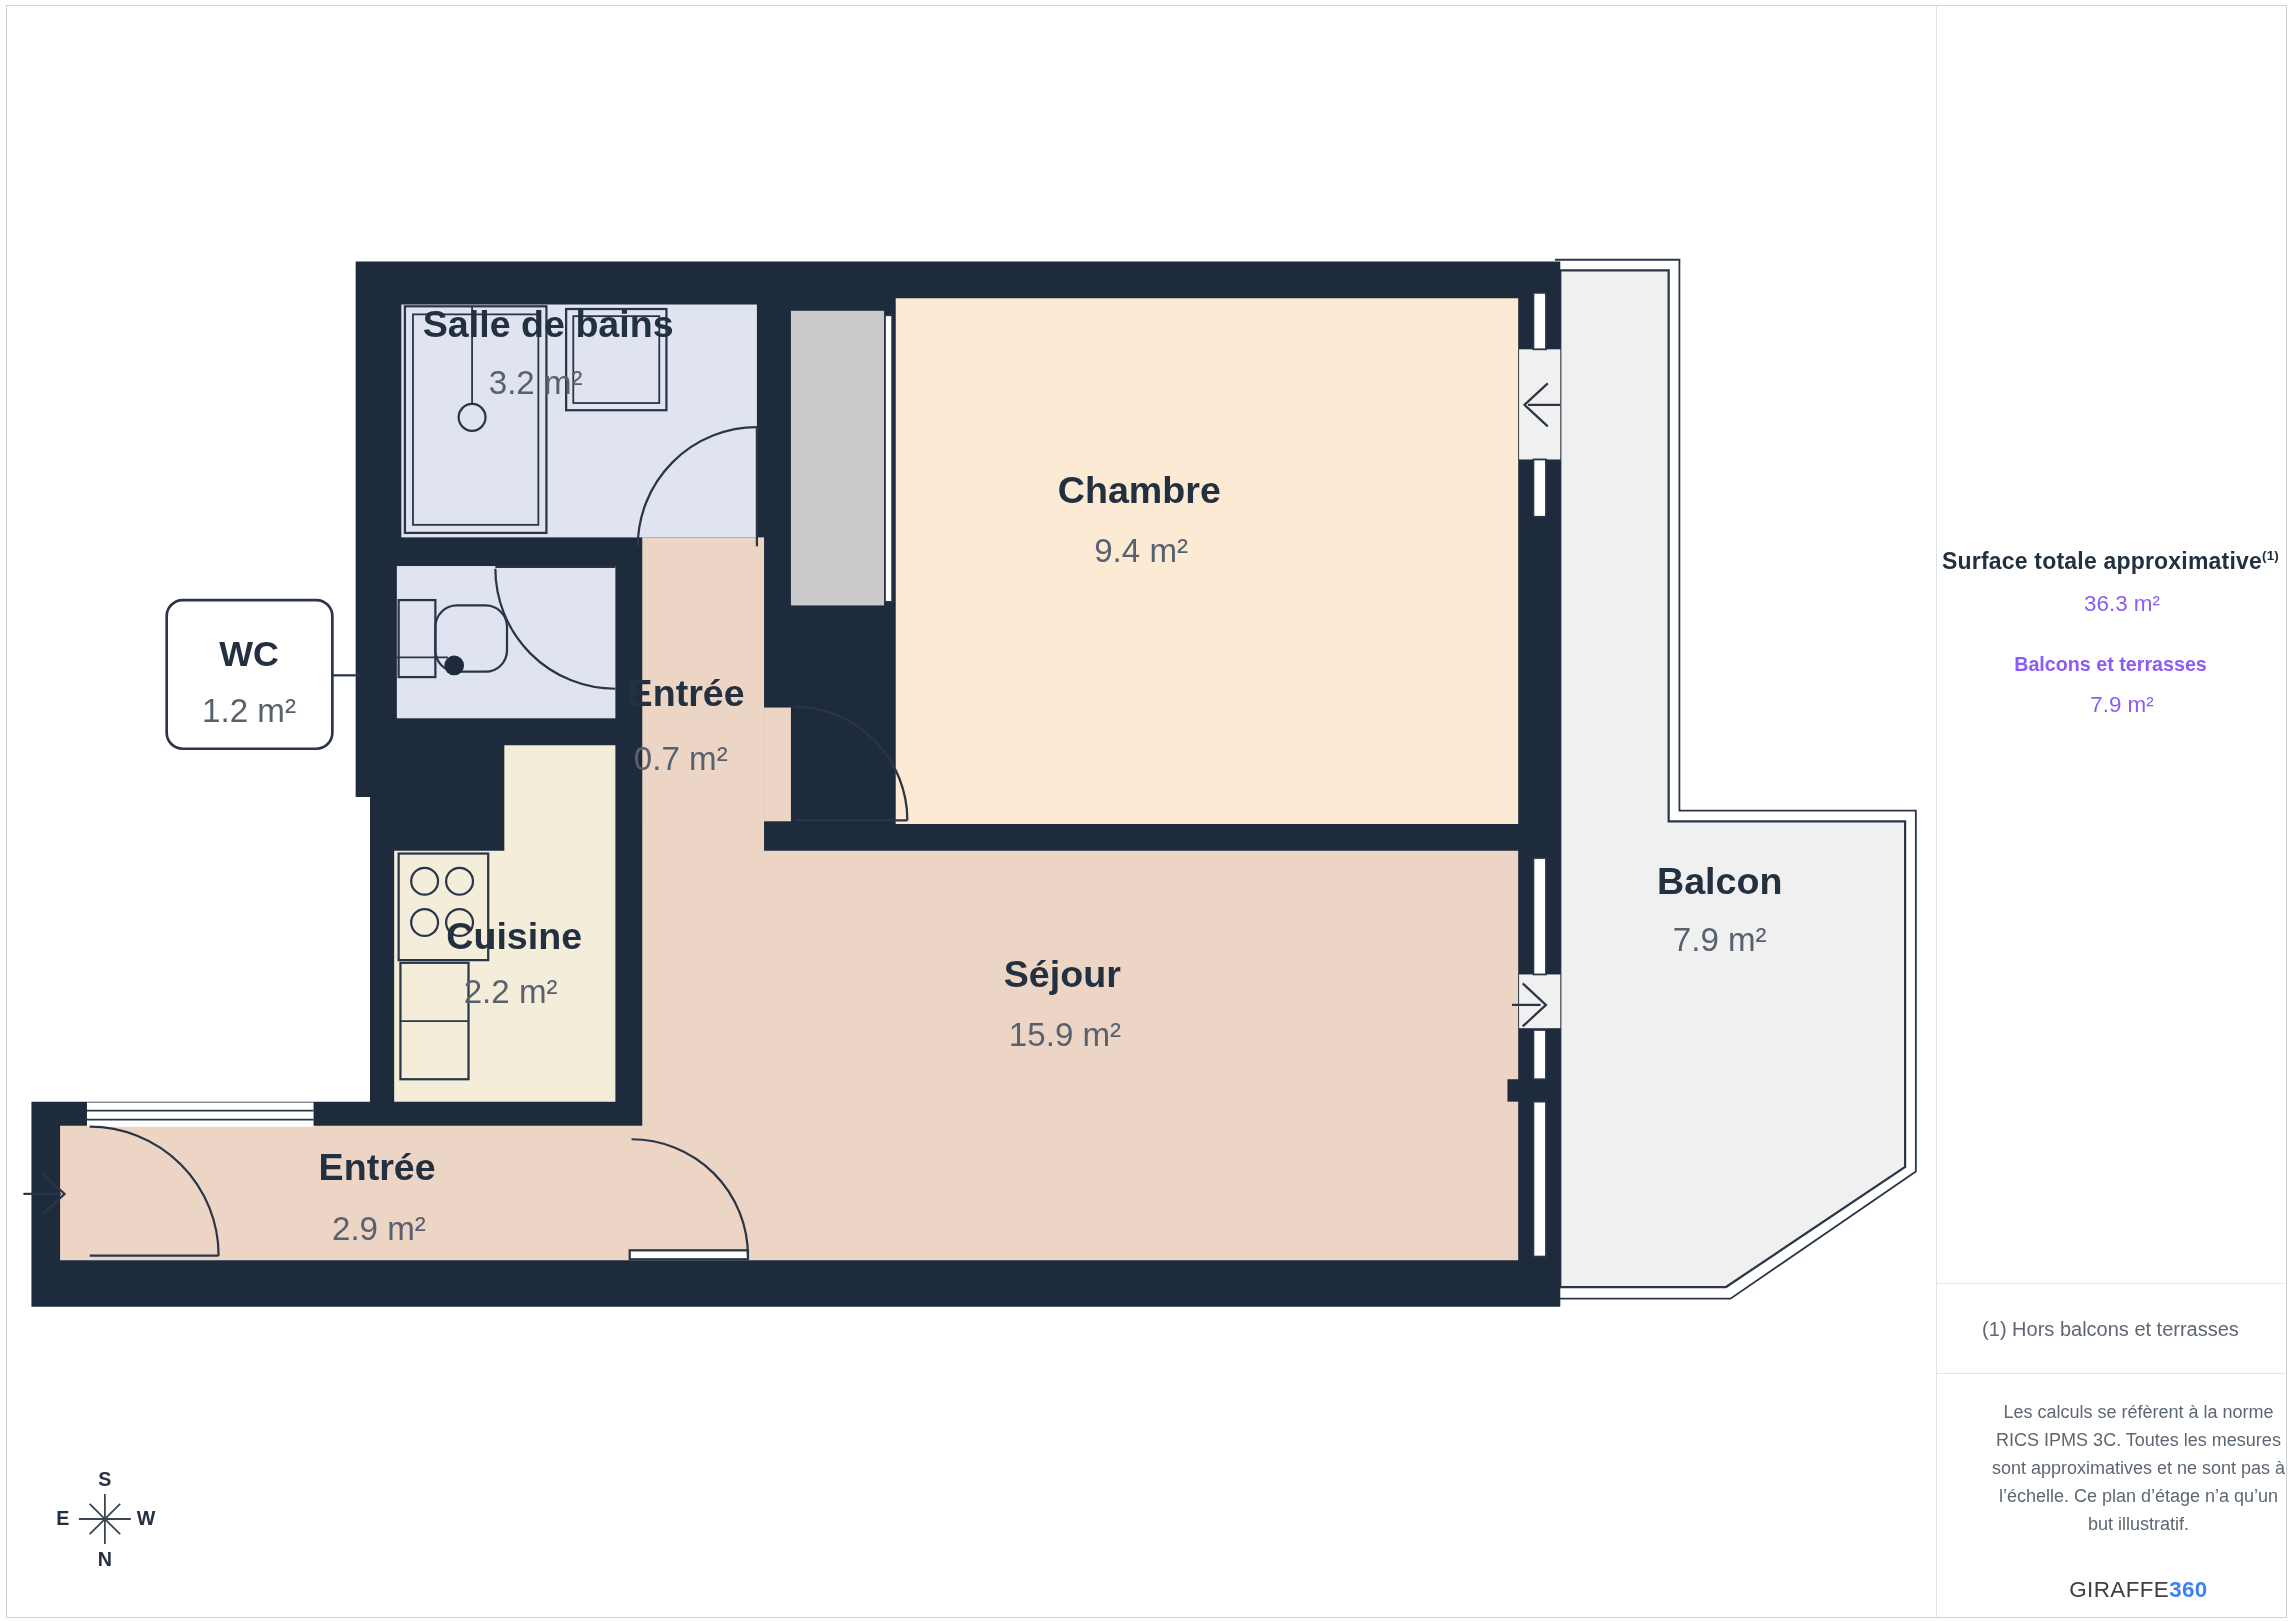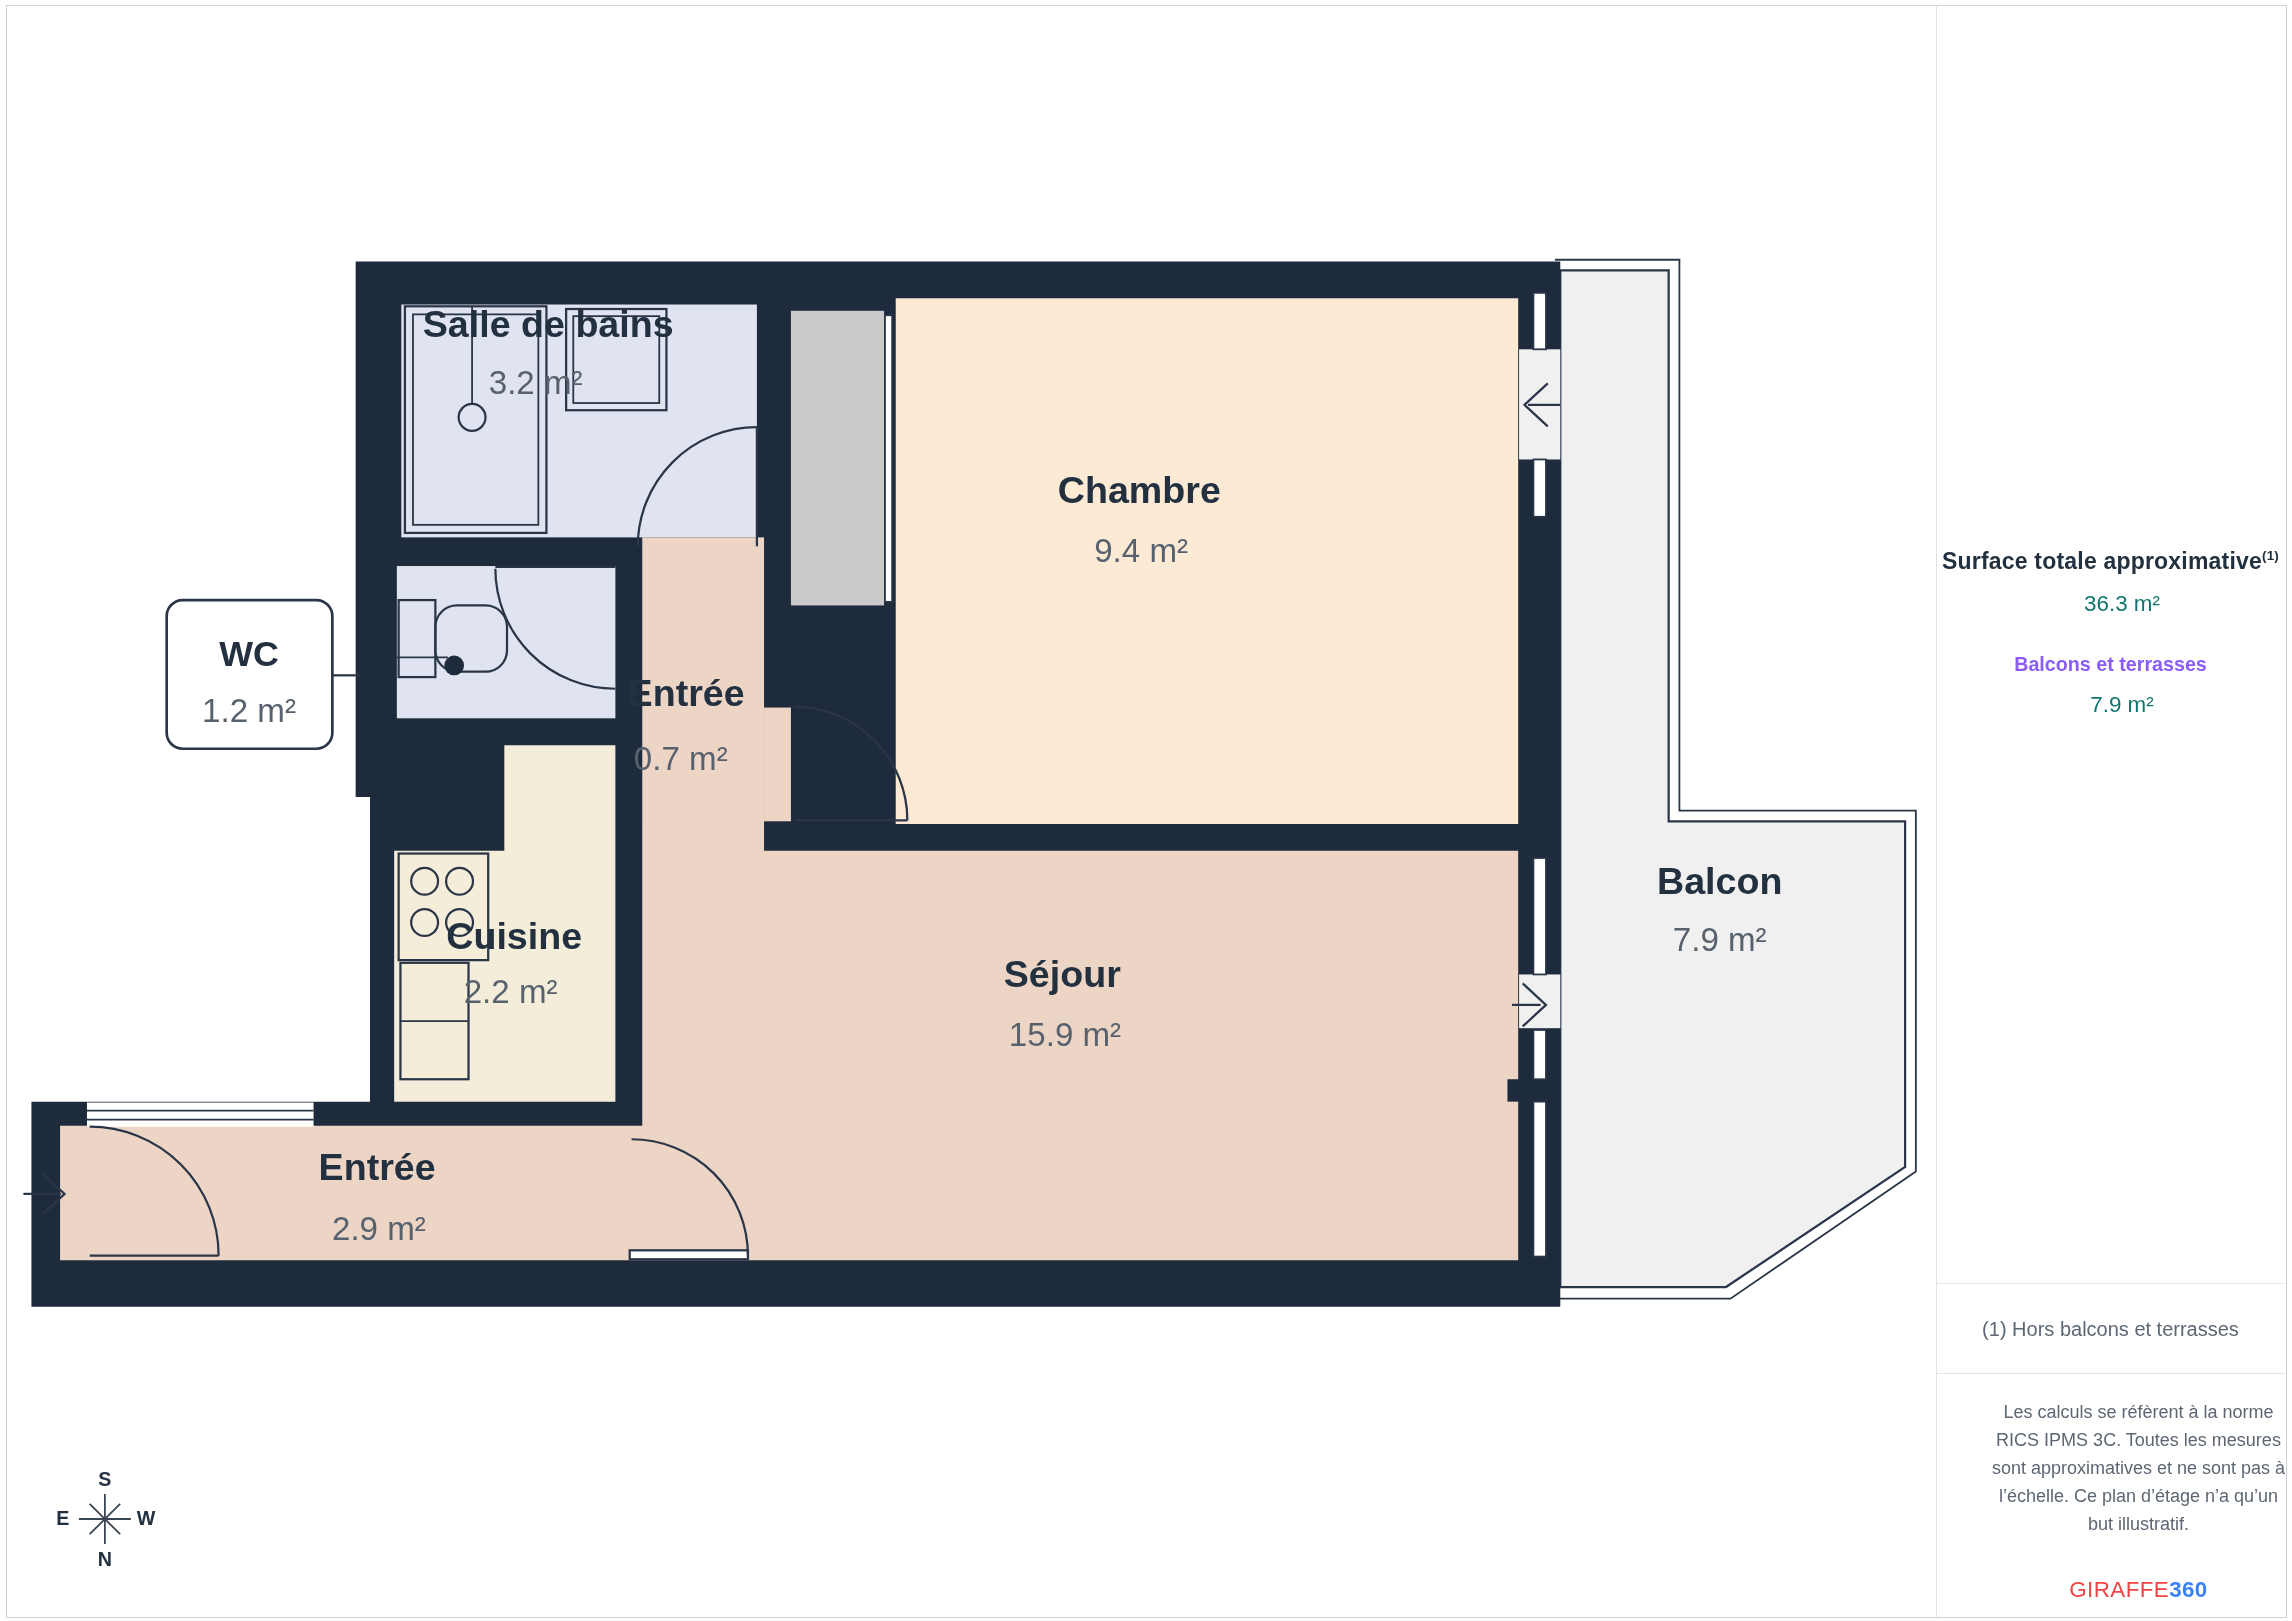--- a/index.html
+++ b/index.html
@@ -5,27 +5,27 @@
   html,body{margin:0;padding:0;background:#ffffff;}
   body{width:2293px;height:1622px;position:relative;font-family:"Liberation Sans",sans-serif;overflow:hidden;}
   .frame{position:absolute;left:6.3px;top:4.5px;right:6.3px;bottom:4.5px;border:0.9px solid #cdd2d8;pointer-events:none;}
   .plan-svg{position:absolute;left:0;top:0;}
   
   .sidebar{position:absolute;left:1936px;top:0;width:349px;height:1622px;border-radius:27px;}
   .sidebar .vdivider{position:absolute;left:0;top:5.4px;bottom:5.4px;width:0.9px;background:#e1e4e8;}
   .sb-block{position:absolute;left:0;width:349px;text-align:center;}
   .sb-title{font-size:23px;font-weight:700;color:#22303f;letter-spacing:0.2px;}
   .sb-title sup{font-size:13.4px;font-weight:700;color:#22303f;}
-  .sb-value{font-size:22.4px;color:#0f766e;margin-top:16px;margin-left:23px;}
+  .sb-value{font-size:22.4px;color:#8b5cf6;margin-top:16px;margin-left:23px;}
   .sb-sub{font-size:19.7px;font-weight:700;color:#8b5cf6;margin-top:36px;}
   .hr{position:absolute;left:0.9px;width:348px;height:0.9px;background:#e1e4e8;}
   .footnote{font-size:20px;color:#5d6773;}
   .disclaimer{font-size:18px;color:#5d6773;line-height:1.55;width:296px;margin:0 auto;}
   .brand{font-size:22.4px;letter-spacing:0.4px;margin-top:39px;}
-  .brand .g1{color:#ef4444;font-weight:400;}
+  .brand .g1{color:#404040;font-weight:400;}
   .brand .g2{color:#3b82f6;font-weight:700;}
   
   text{font-family:"Liberation Sans",sans-serif;}
   .room-title{font-size:42px;font-weight:700;fill:#223040;}
   .room-area{font-size:37px;fill:#58626e;}
   .room-title-sm{font-size:40px;font-weight:700;fill:#223040;}
   .compass-letter{font-size:22px;font-weight:700;fill:#223040;}
 </style>
 </head>
 <body>

